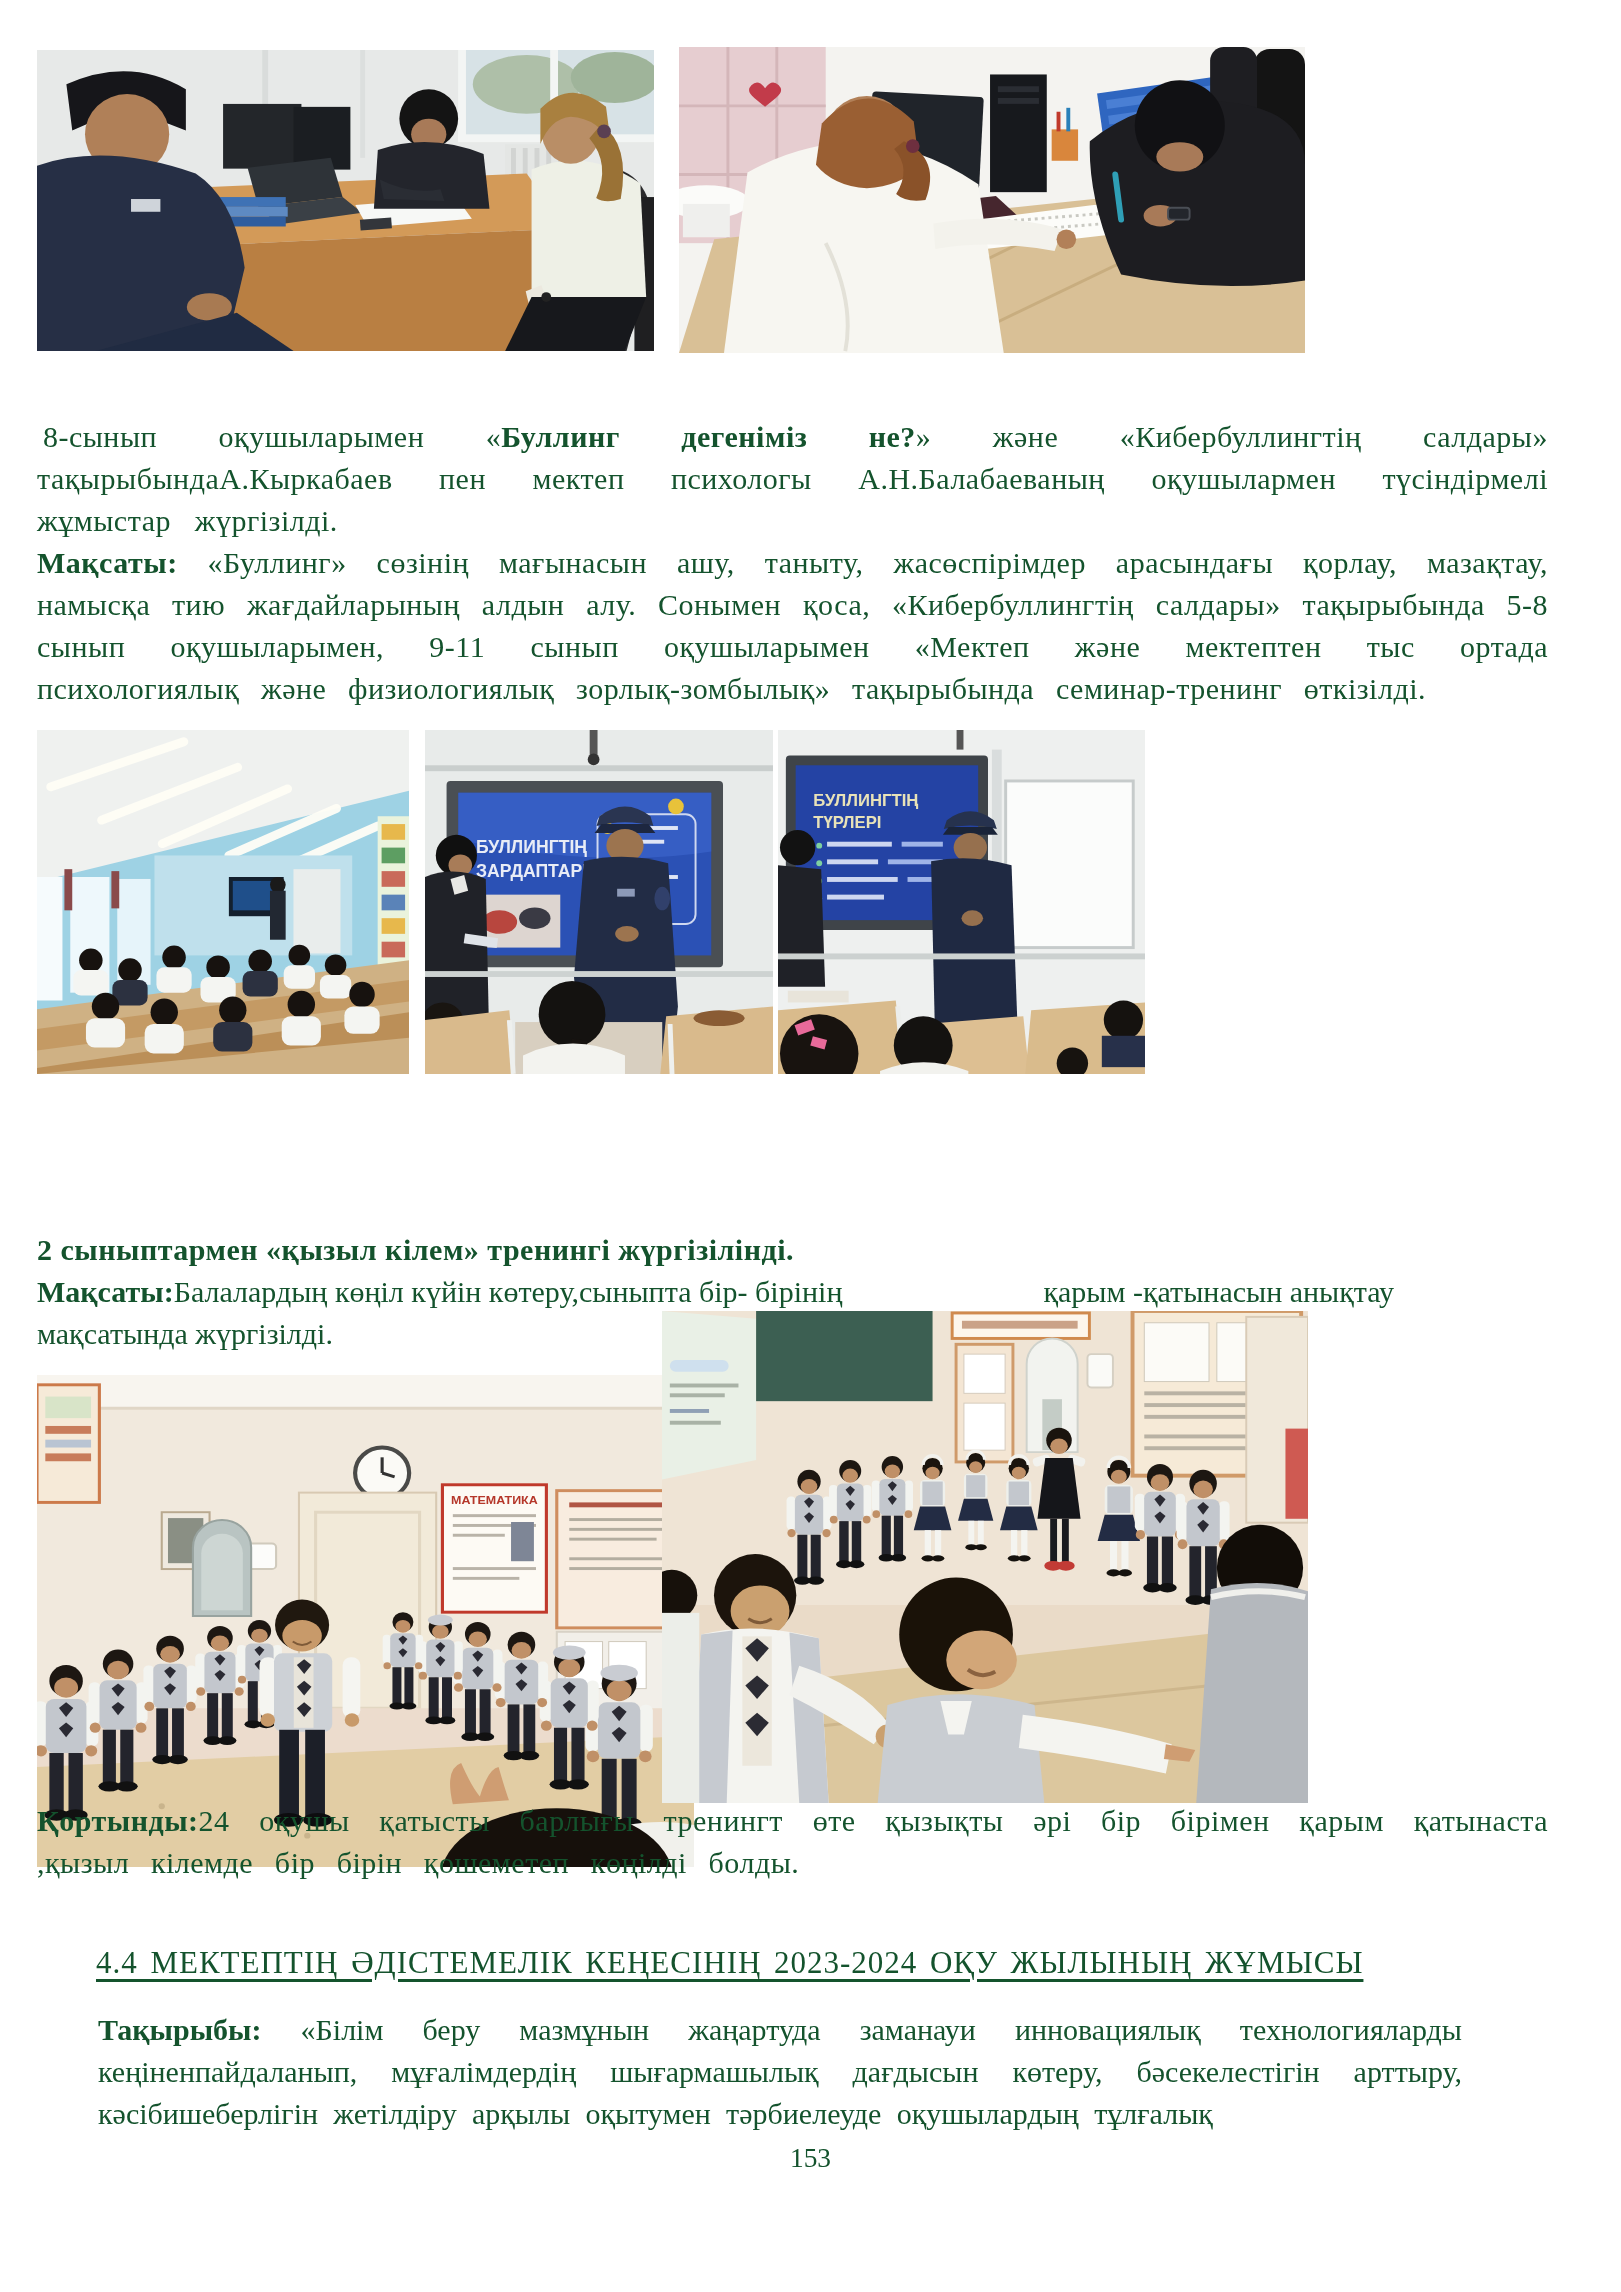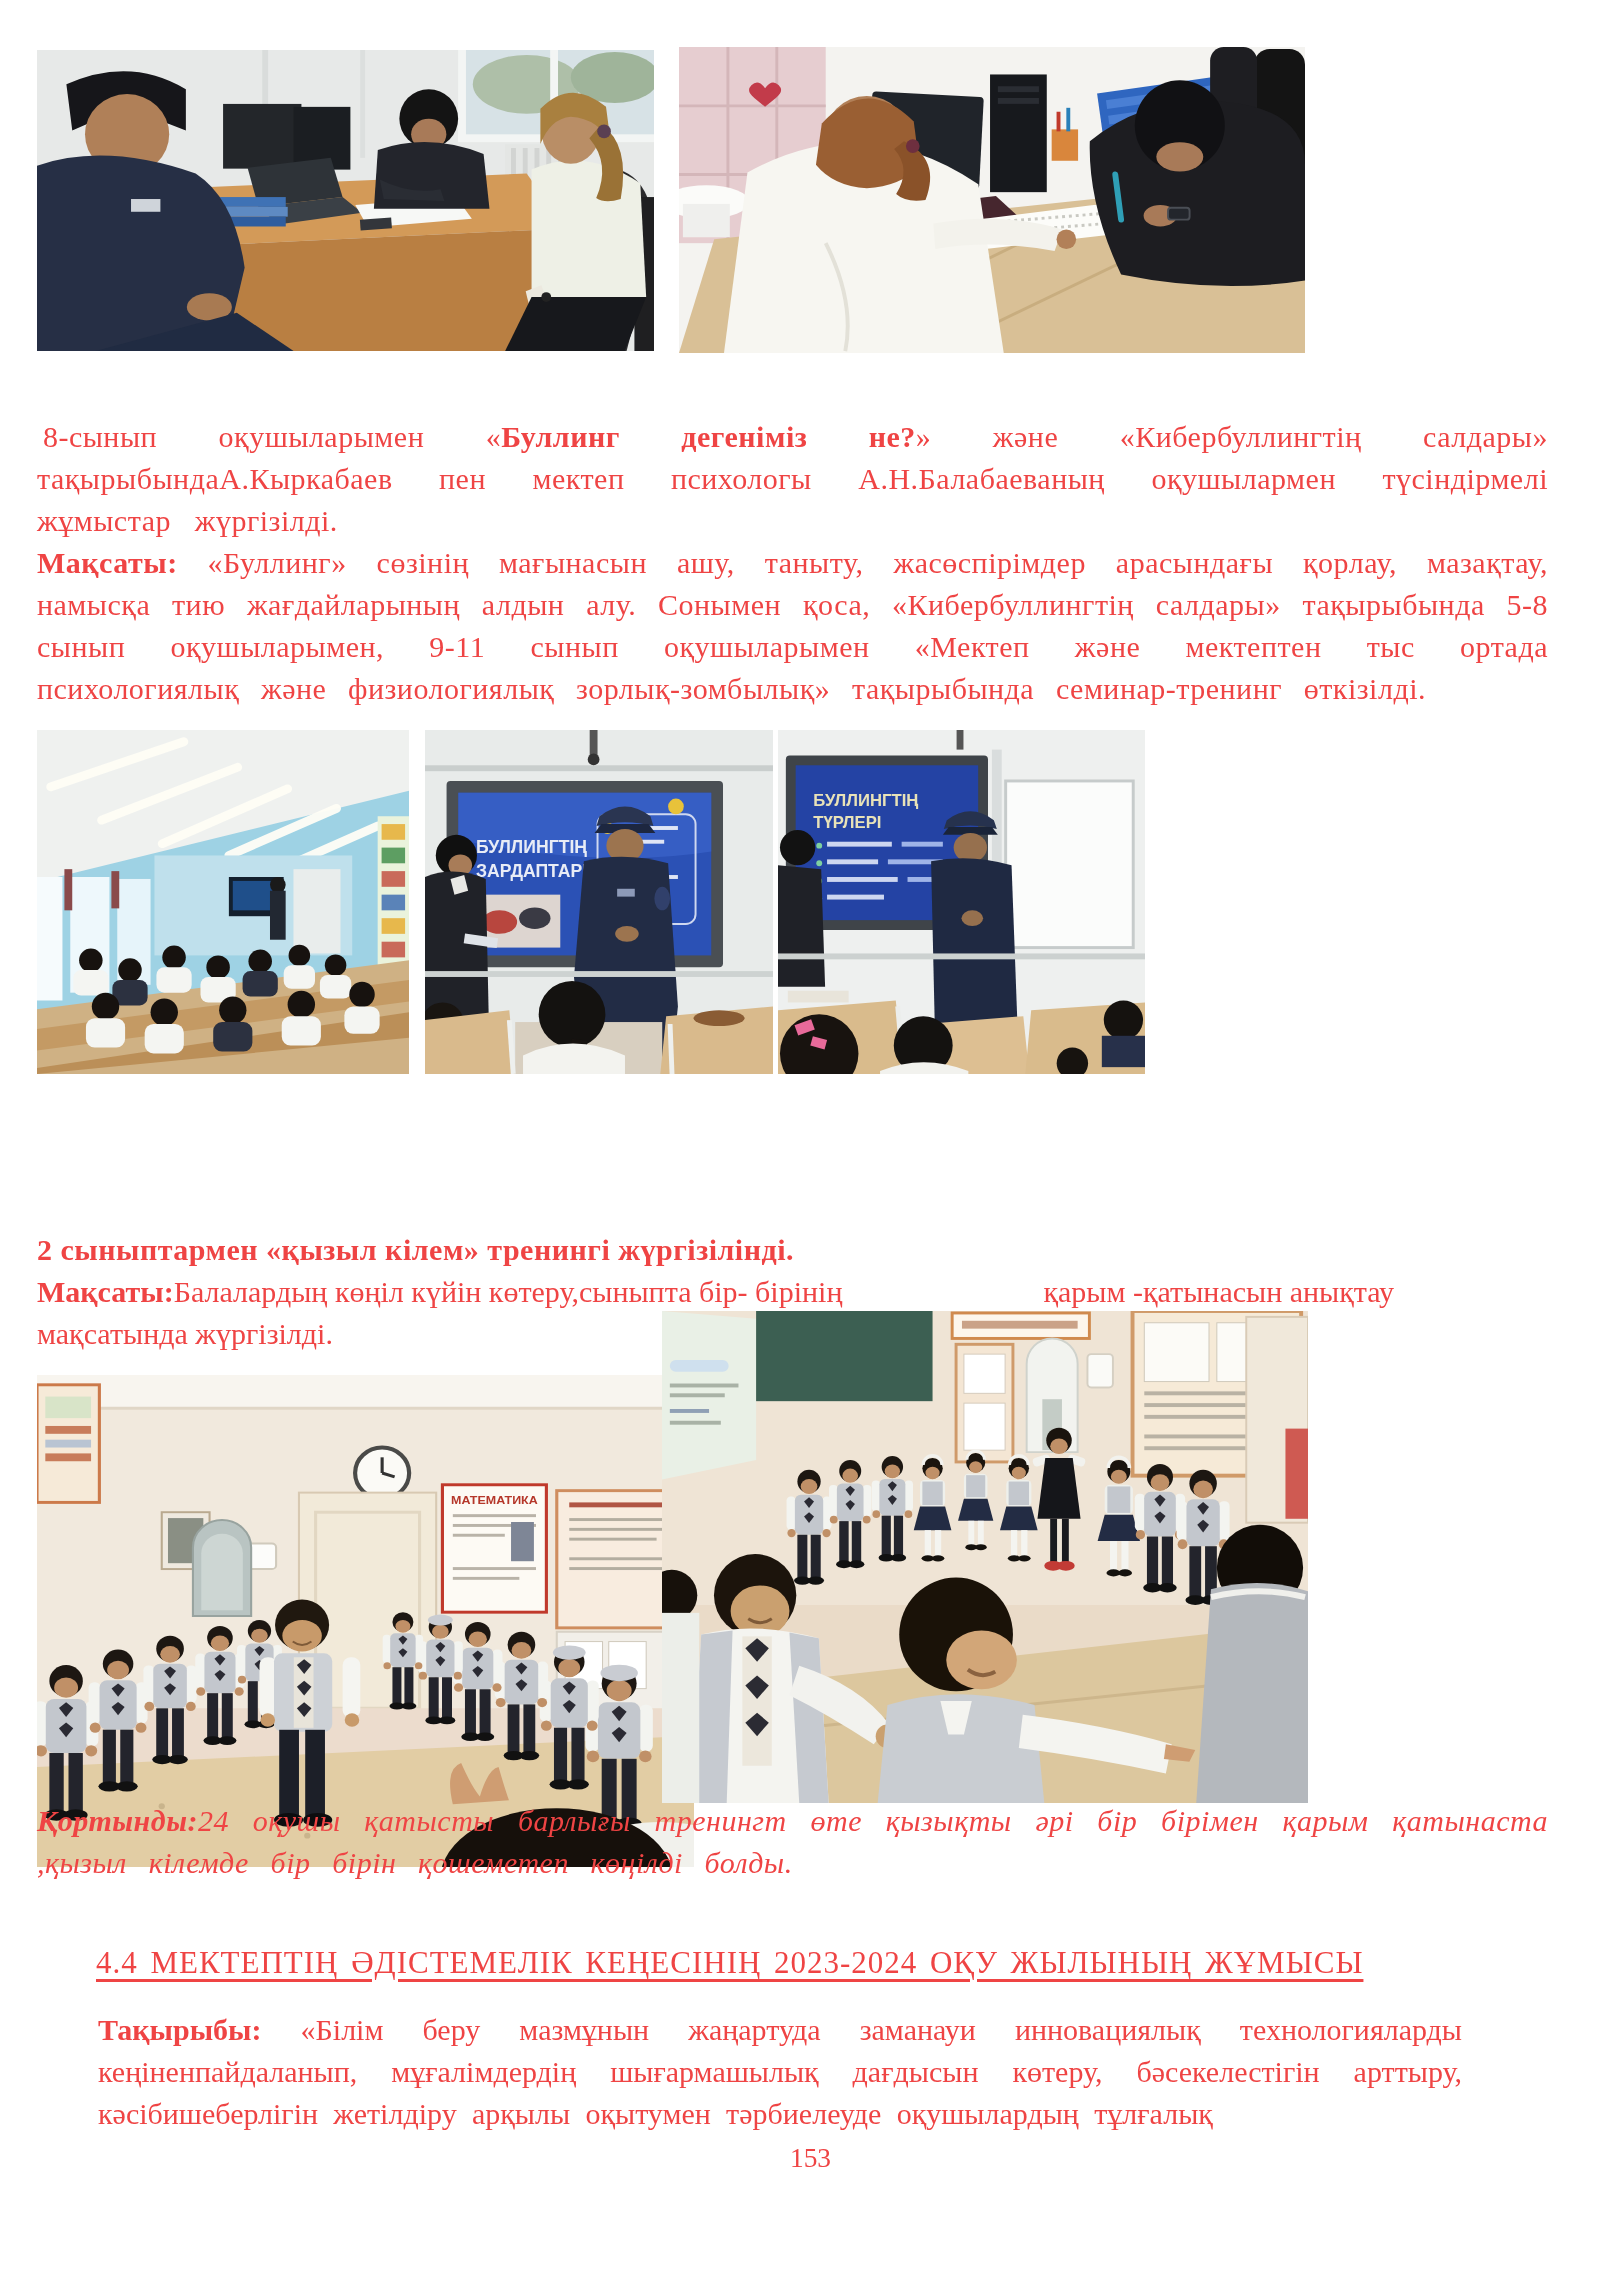--- a/index.html
+++ b/index.html
@@ -1,26 +1,26 @@
 <!DOCTYPE html>
 <html><head>
 <meta charset="utf-8">
 <style>
   html,body{margin:0;padding:0;background:#ffffff;}
   .page{position:relative;width:1621px;height:2293px;background:#ffffff;overflow:hidden;
-        font-family:"Liberation Serif", serif;color:#ef4444;}
+        font-family:"Liberation Serif", serif;color:#14532d;}
   .photo{position:absolute;overflow:hidden;margin-top:15px;}
   .photo svg{display:block;width:100%;height:100%;}
   .tb{position:absolute;font-size:30px;line-height:42px;text-align:justify;}
   .tb p{margin:0;}
   .b{font-weight:bold;}
   .i{}
   .p1{text-indent:5.9px;word-spacing:15.7px;letter-spacing:0.5px;}
   .p2{word-spacing:13.7px;letter-spacing:0.5px;}
-  .p4{word-spacing:13.7px;letter-spacing:0.5px;font-style:italic;}
+  .p4{word-spacing:13.7px;letter-spacing:0.5px;}
   .h2line{font-weight:bold;letter-spacing:0.5px;}
   .gapspace{display:inline-block;width:201px;}
   .h44{position:absolute;left:96px;top:1945px;width:1431px;font-size:31px;font-weight:normal;
        letter-spacing:1px;word-spacing:3.9px;}
   .h44 span{text-decoration:underline;text-decoration-thickness:2.9px;text-underline-offset:5.9px;}
   .p5wrap{position:absolute;left:98px;top:2009px;width:1364px;font-size:30px;line-height:42px;
           text-align:justify;word-spacing:7.8px;}
   .pagenum{position:absolute;left:0;top:2143px;width:100%;text-align:center;font-size:27.4px;}
 </style>
 </head>

